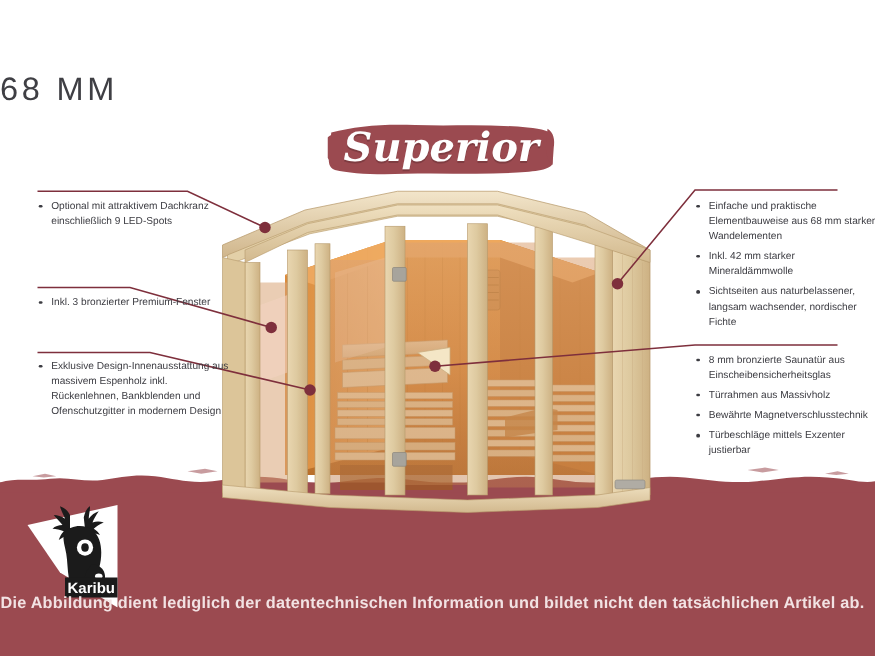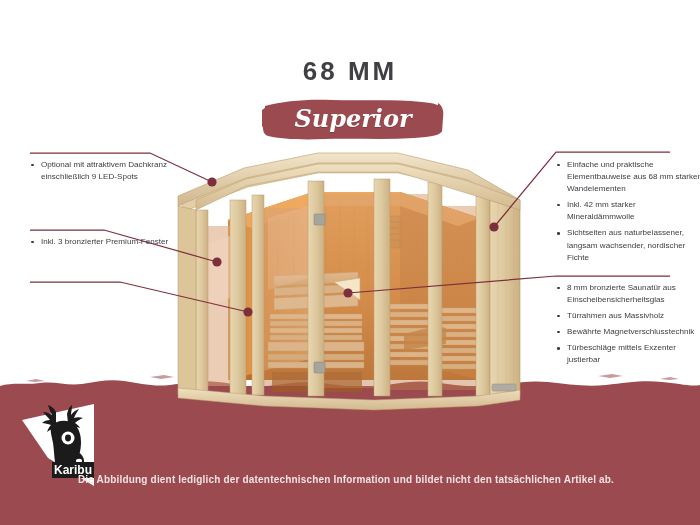--- a/index.html
+++ b/index.html
@@ -33,45 +33,44 @@
     left: 0; top: 368px;
     width: 700px; height: 26px;
     z-index: 2;
   }
 
   
   .headline {
     position: absolute;
     left: 0; top: 56px;
     width: 700px;
-    text-align: center;
     font-size: 26px;
     letter-spacing: 3px;
-    font-weight: 700;
+    font-weight: 400;
     color: #3f3f44;
     z-index: 6;
   }
 
   .banner-wrap {
     position: absolute;
     left: 262px; top: 96px;
     width: 182px; height: 46px;
     z-index: 6;
   }
   .banner-word {
     position: absolute;
     left: 0; top: 0;
     width: 182px; height: 46px;
     display: flex;
     align-items: center;
     justify-content: center;
     font-family: "DejaVu Serif", serif;
     font-style: italic;
     font-weight: 700;
-    font-size: 24px;
+    font-size: 32px;
     color: #ffffff;
     letter-spacing: 0px;
     text-shadow: 0 1px 0 rgba(0,0,0,.18);
     padding-bottom: 2px;
   }
 
   
   #sauna {
     position: absolute;
     left: 168px; top: 148px;
@@ -126,21 +125,21 @@
     z-index: 8;
   }
 
   
   .footer-note {
     position: absolute;
     left: 0; top: 474px;
     width: 700px;
     text-align: center;
     padding-right: 8px;
-    font-size: 10px;
+    font-size: 13px;
     font-weight: bold;
     letter-spacing: .18px;
     color: #f2e2e3;
     z-index: 9;
   }
 </style>
 </head>
 <body>
 
 <div id="stage">
@@ -338,20 +337,25 @@
       <li>Optional mit attraktivem Dachkranz einschließlich 9 LED-Spots</li>
     </ul>
   </div>
 
   <div class="ann ann-l2">
     <ul>
       <li>Inkl. 3 bronzierter Premium-Fenster</li>
     </ul>
   </div>
 
+  <div class="ann ann-l3">
+    <ul>
+      <li>Exklusive Design-Innenausstattung aus massivem Espenholz inkl. Rückenlehnen, Bankblenden und Ofenschutzgitter in modernem Design</li>
+    </ul>
+  </div>
 
   <div class="ann ann-r1">
     <ul>
       <li>Einfache und praktische Elementbauweise aus 68 mm starken Wandelementen</li>
       <li>Inkl. 42 mm starker Mineraldämmwolle</li>
       <li>Sichtseiten aus naturbelassener, langsam wachsender, nordischer Fichte</li>
     </ul>
   </div>
 
   <div class="ann ann-r2">

